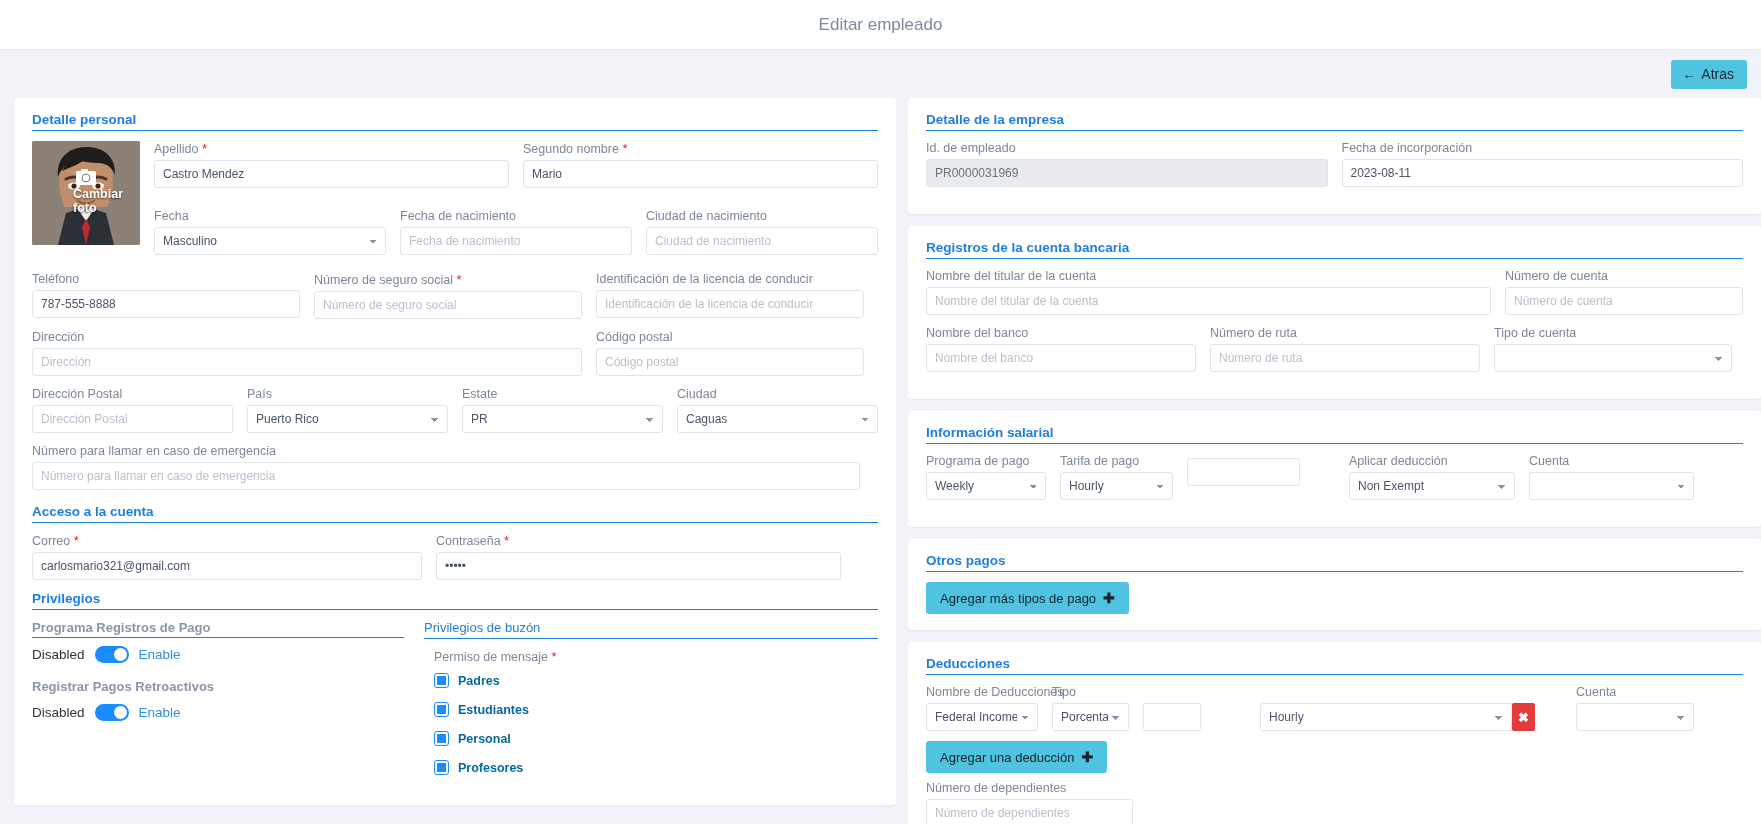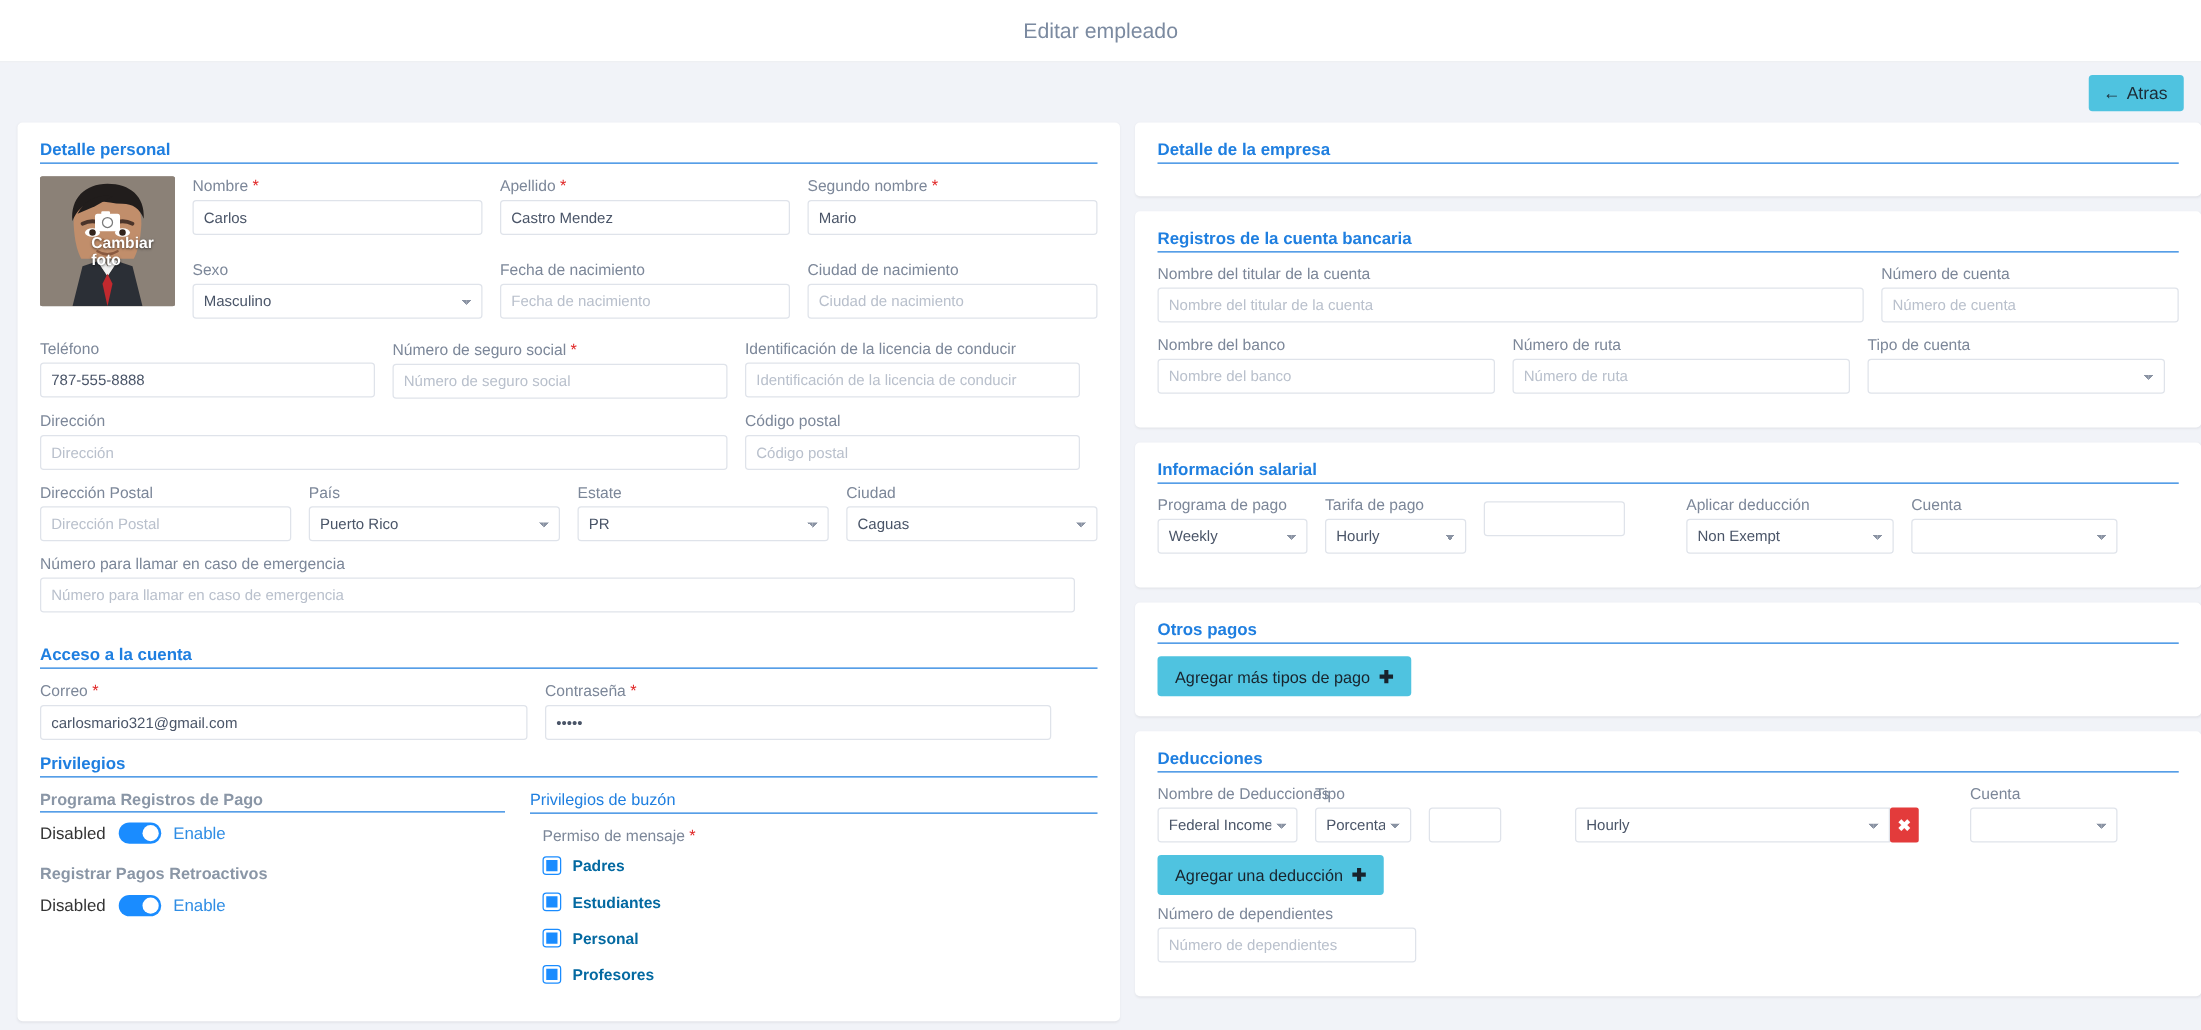--- a/index.html
+++ b/index.html
@@ -210,36 +210,32 @@
             </svg>
             <div class="cam-overlay">
               <div class="cam-icon"></div>
               <div class="cam-text">Cambiar foto</div>
             </div>
           </div>
 
           <div style="flex:1">
             <div class="row">
               <div class="fld" style="flex:1">
-                <label class="lbl"><span>Nombre</span> <span class="req">*</span></label>
-                <input class="ctl" value="Carlos" style="">
-              </div>
-              <div class="fld" style="flex:1">
                 <label class="lbl"><span>Apellido</span> <span class="req">*</span></label>
                 <input class="ctl" value="Castro Mendez" style="">
               </div>
               <div class="fld" style="flex:1">
                 <label class="lbl"><span>Segundo nombre</span> <span class="req">*</span></label>
                 <input class="ctl" value="Mario" style="">
               </div>
             </div>
 
             <div class="row" style="margin-top:10px">
               <div class="fld" style="flex:1">
-                <label class="lbl">Sexo</label>
+                <label class="lbl">Fecha</label>
                 <select class="ctl">
                   <option>Masculino</option>
                 </select>
               </div>
               <div class="fld" style="flex:1">
                 <label class="lbl">Fecha de nacimiento</label>
                 <input class="ctl" placeholder="Fecha de nacimiento" style="">
               </div>
               <div class="fld" style="flex:1">
                 <label class="lbl">Ciudad de nacimiento</label>
@@ -298,21 +294,21 @@
               <option>Caguas</option>
             </select>
           </div>
         </div>
 
         <div class="fld" style="width:828px">
           <label class="lbl">Número para llamar en caso de emergencia</label>
           <input class="ctl" placeholder="Número para llamar en caso de emergencia" style="">
         </div>
 
-        <div class="sect" style="margin-top:26px">Acceso a la cuenta</div>
+        <div class="sect" style="margin-top:14px">Acceso a la cuenta</div>
         <div class="row">
           <div class="fld" style="width:390px">
             <label class="lbl"><span>Correo</span> <span class="req">*</span></label>
             <input class="ctl" value="carlosmario321@gmail.com" style="">
           </div>
           <div class="fld" style="width:405px">
             <label class="lbl"><span>Contraseña</span> <span class="req">*</span></label>
             <input class="ctl" type="password" value="•••••" style="">
           </div>
         </div>
@@ -371,20 +367,30 @@
           </div>
         </div>
 
       </div>
     </div>
 
     <div class="col-right">
 
       <div class="card">
         <div class="sect">Detalle de la empresa</div>
+        <div class="row">
+          <div class="fld" style="flex:1">
+            <label class="lbl">Id. de empleado</label>
+            <input class="ctl disabled" disabled="" value="PR0000031969" style="">
+          </div>
+          <div class="fld" style="flex:1">
+            <label class="lbl">Fecha de incorporación</label>
+            <input class="ctl" value="2023-08-11" style="">
+          </div>
+        </div>
       </div>
 
       <div class="card">
         <div class="sect">Registros de la cuenta bancaria</div>
         <div class="row">
           <div class="fld" style="width:565px">
             <label class="lbl">Nombre del titular de la cuenta</label>
             <input class="ctl" placeholder="Nombre del titular de la cuenta" style="">
           </div>
           <div class="fld" style="width:238px">

